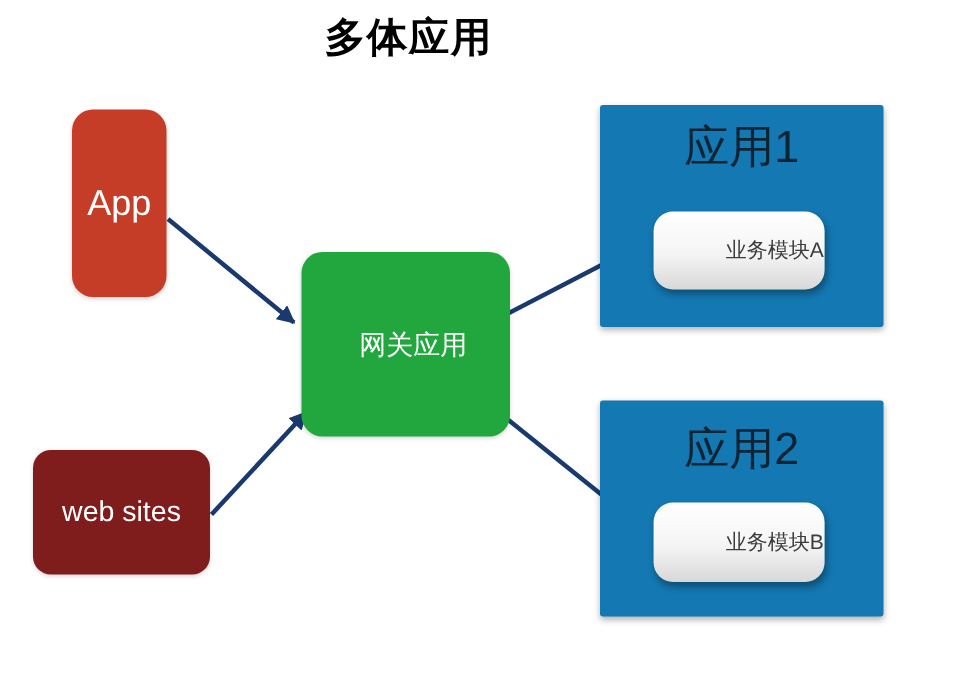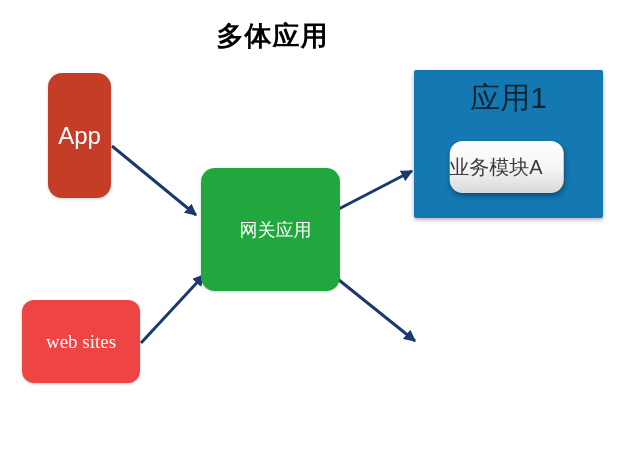--- a/index.html
+++ b/index.html
@@ -11,21 +11,21 @@
   .canvas {
     position: relative;
     width: 637px;
     height: 466px;
     background: #ffffff;
     overflow: hidden;
   }
   .diagram-title {
     position: absolute;
     left: 0;
-    top: 18px;
+    top: 7px;
     width: 545px;
     text-align: center;
     font-size: 27px;
     font-weight: 700;
     color: #000000;
     letter-spacing: 1px;
   }
   .node {
     position: absolute;
     display: flex;
@@ -54,21 +54,21 @@
     left: 201px; top: 168px;
     width: 129px; height: 123px;
     background: #21a73e;
     border-radius: 14px;
     font-size: 18px;
     font-weight: 400;
     padding-left: 10px;
   }
   .app-box {
     position: absolute;
-    left: 414px;
+    left: 400px;
     width: 189px;
     background: #1478b2;
     border-radius: 2px;
     box-shadow: 0 2px 4px rgba(0,0,0,0.3);
   }
   .app-box-1 { top: 70px;  height: 148px; }
   .app-box-2 { top: 267px; height: 144px; }
   .app-box-title {
     position: absolute;
     left: 0; right: 0;
@@ -79,25 +79,25 @@
   }
   .app-box-1 .app-box-title { top: 8px; }
   .app-box-2 .app-box-title { top: 12px; }
   .module-button {
     position: absolute;
     left: 50%;
     transform: translateX(-52%);
     width: 114px;
     display: flex;
     align-items: center;
-    justify-content: flex-start;
+    justify-content: flex-end;
     border-radius: 13px;
     background: linear-gradient(180deg, #ffffff 0%, #f4f4f4 55%, #d8d8d8 100%);
     box-shadow: 1px 3px 5px rgba(0,0,0,0.35);
-    font-size: 20px;
+    font-size: 14px;
     color: #3c3c3c;
   }
   .app-box-1 .module-button { top: 71px; height: 52px; }
   .app-box-2 .module-button { top: 68px; height: 53px; }
   .arrows-layer {
     position: absolute;
     left: 0; top: 0;
     pointer-events: none;
   }
 </style>
@@ -117,29 +117,35 @@
     <line x1="112" y1="146" x2="196" y2="215" stroke="#1a3a6e" stroke-width="3" marker-end="url(#ah)"></line>
     <line x1="141" y1="343" x2="204" y2="275" stroke="#1a3a6e" stroke-width="3" marker-end="url(#ah)"></line>
     <line x1="331" y1="213" x2="412" y2="171" stroke="#1a3a6e" stroke-width="3" marker-end="url(#ah)"></line>
     <line x1="329" y1="272" x2="415" y2="341" stroke="#1a3a6e" stroke-width="3" marker-end="url(#ah)"></line>
   </svg>
 
   <div class="node node-app" style="background-color: rgb(198, 61, 39);">
     <span>App</span>
   </div>
 
-  <div class="node node-websites" style="background-color: #ef4444; font-family: Liberation Serif, serif;">
+  <div class="node node-websites" style="background-color: #7f1d1d;">
     <span>web sites</span>
   </div>
 
   <div class="node node-gateway" style="background-color: rgb(33, 167, 62);">
     <span>网关应用</span>
   </div>
 
   <div class="app-box app-box-1" style="background-color: rgb(20, 120, 178);">
     <div class="app-box-title">应用1</div>
     <div class="module-button">
       <span>业务模块A</span>
     </div>
   </div>
 
+  <div class="app-box app-box-2" style="background-color: rgb(20, 120, 178);">
+    <div class="app-box-title">应用2</div>
+    <div class="module-button">
+      <span>业务模块B</span>
+    </div>
+  </div>
 
 </div>
 
 </body></html>

